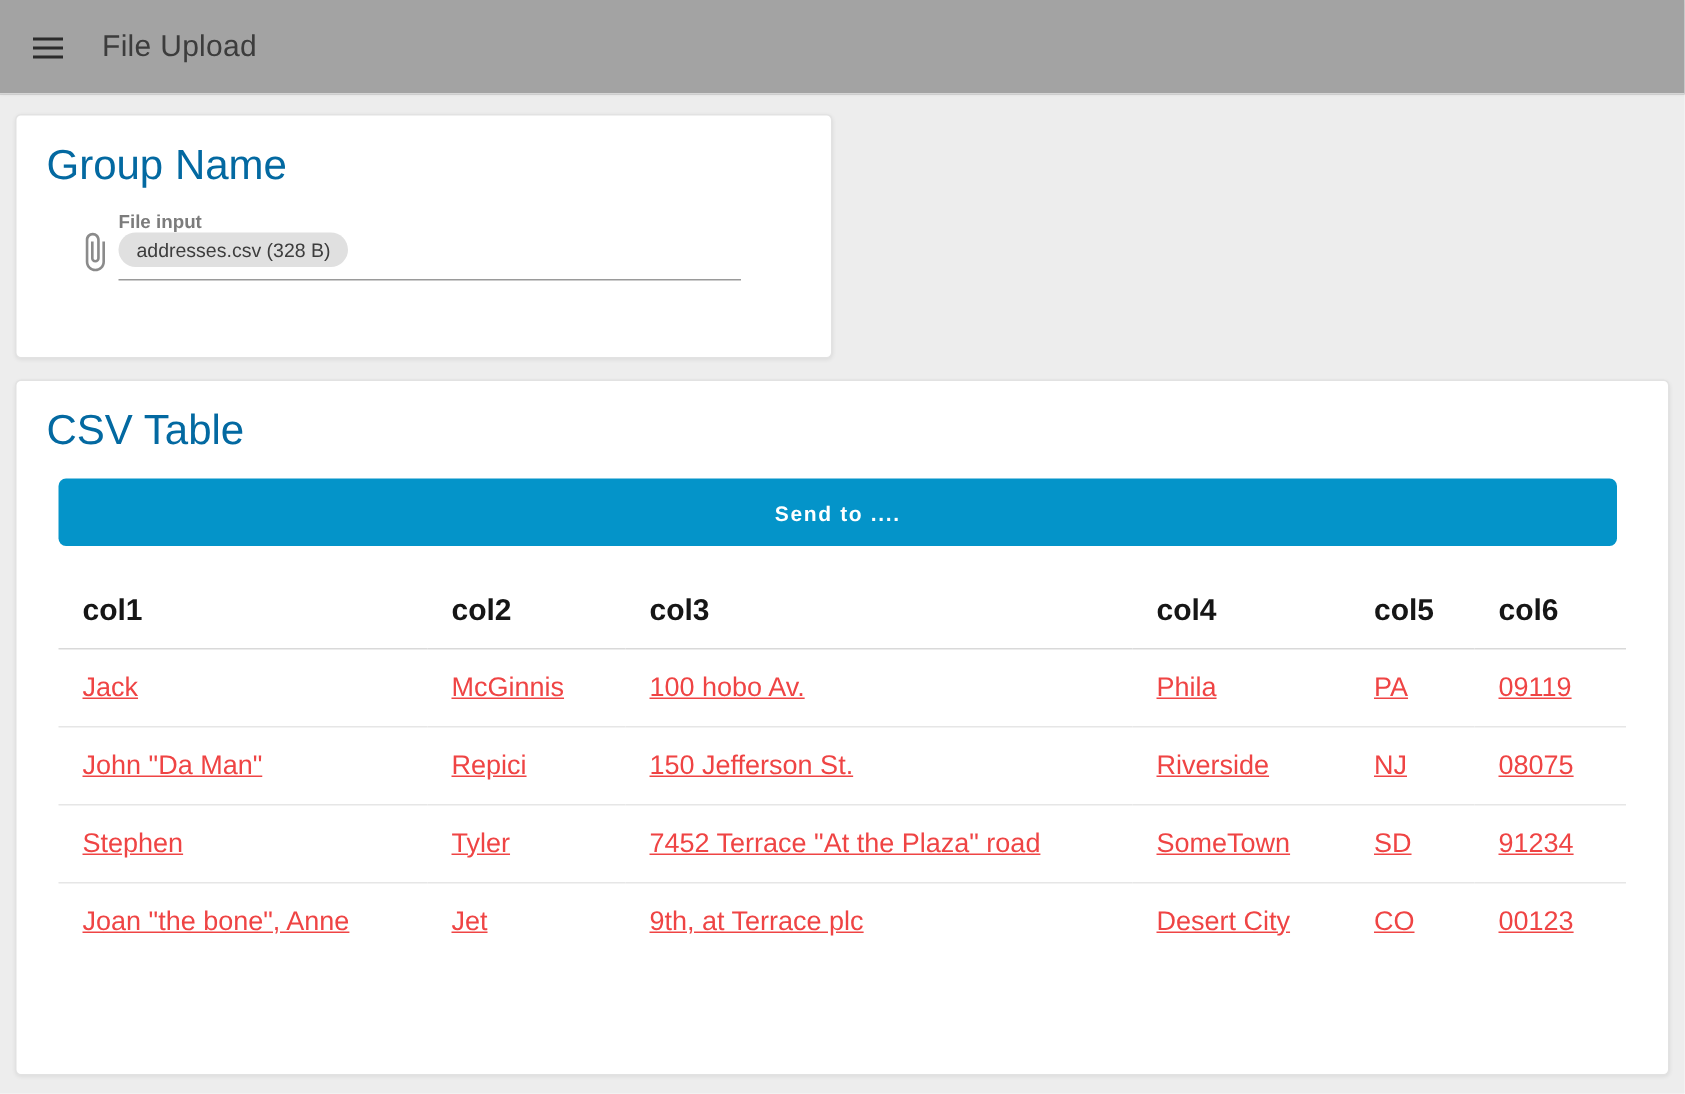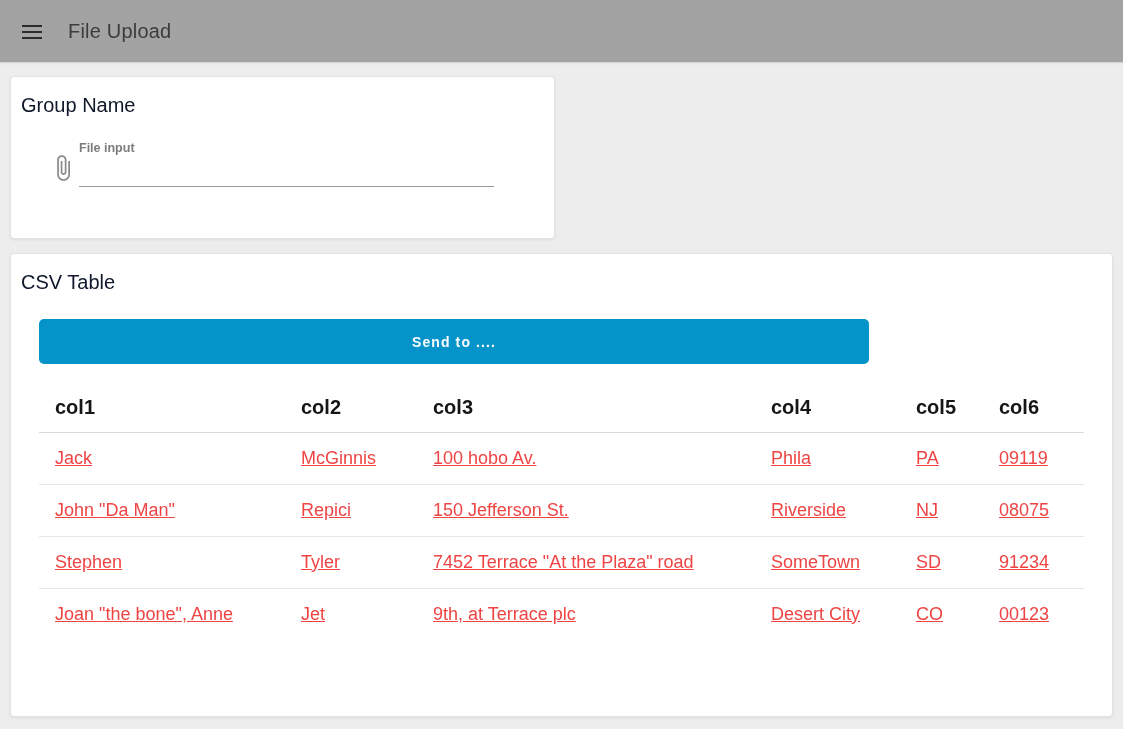--- a/index.html
+++ b/index.html
@@ -37,22 +37,22 @@
 
   
   .card {
     position: absolute;
     background: #ffffff;
     border: 1px solid #e2e2e2;
     border-radius: 4px;
     box-shadow: 0 1px 3px rgba(0,0,0,0.07);
   }
   .card-title {
-    position: absolute; left: 10px; top: 17px;
-    font-size: 20px; color: #0f172a;
+    position: absolute; left: 20px; top: 17px;
+    font-size: 28px; color: #0369a1;
   }
 
   
   #upload-card { left: 10px; top: 76px; width: 545px; height: 163px; }
   
   .icon-slot { position: absolute; left: 38px; top: 72px; width: 28px; height: 38px; cursor: pointer; }
   .icon-slot svg { width: 28px; height: 38px; fill: #8b8b8b; }
   .file-label {
     position: absolute; left: 68px; top: 64px;
     font-size: 12.5px; color: #7c7c7c; font-weight: bold;
@@ -70,21 +70,21 @@
   .file-underline {
     position: absolute; left: 68px; top: 109px;
     width: 415px; height: 1px;
     background: #9a9a9a;
   }
 
   
   #csv-card { left: 10px; top: 253px; width: 1103px; height: 464px; }
   .send-btn {
     position: absolute; left: 28px; top: 65px;
-    width: 830px; height: 45px;
+    width: 1039px; height: 45px;
     background: #0494c9;
     border: none; border-radius: 5px;
     color: #ffffff;
     font-family: "Liberation Sans", sans-serif;
     font-size: 14px; font-weight: bold;
     letter-spacing: 1.1px;
     cursor: pointer;
     text-align: center;
   }
   .table-wrap { position: absolute; left: 28px; top: 130px; width: 1045px; }
@@ -127,20 +127,21 @@
 <section class="card" id="upload-card">
   <div class="card-title">Group Name</div>
 
   <div class="icon-slot">
     <svg viewBox="0 0 24 24" aria-hidden="true">
       <path d="M16.5,6V17.5C16.5,19.71 14.71,21.5 12.5,21.5C10.29,21.5 8.5,19.71 8.5,17.5V5C8.5,3.62 9.62,2.5 11,2.5C12.38,2.5 13.5,3.62 13.5,5V15.5C13.5,16.05 13.05,16.5 12.5,16.5C11.95,16.5 11.5,16.05 11.5,15.5V6H10V15.5C10,16.88 11.12,18 12.5,18C13.88,18 15,16.88 15,15.5V5C15,2.79 13.21,1 11,1C8.79,1 7,2.79 7,5V17.5C7,20.54 9.46,23 12.5,23C15.54,23 18,20.54 18,17.5V6H16.5Z"></path>
     </svg>
   </div>
 
   <div class="file-label">File input</div>
+  <div class="file-chip">addresses.csv (328 B)</div>
   <div class="file-underline"></div>
 </section>
 
 <section class="card" id="csv-card">
   <div class="card-title">CSV Table</div>
 
   <button class="send-btn">Send to ....</button>
 
   <div class="table-wrap">
     <table class="csv">

